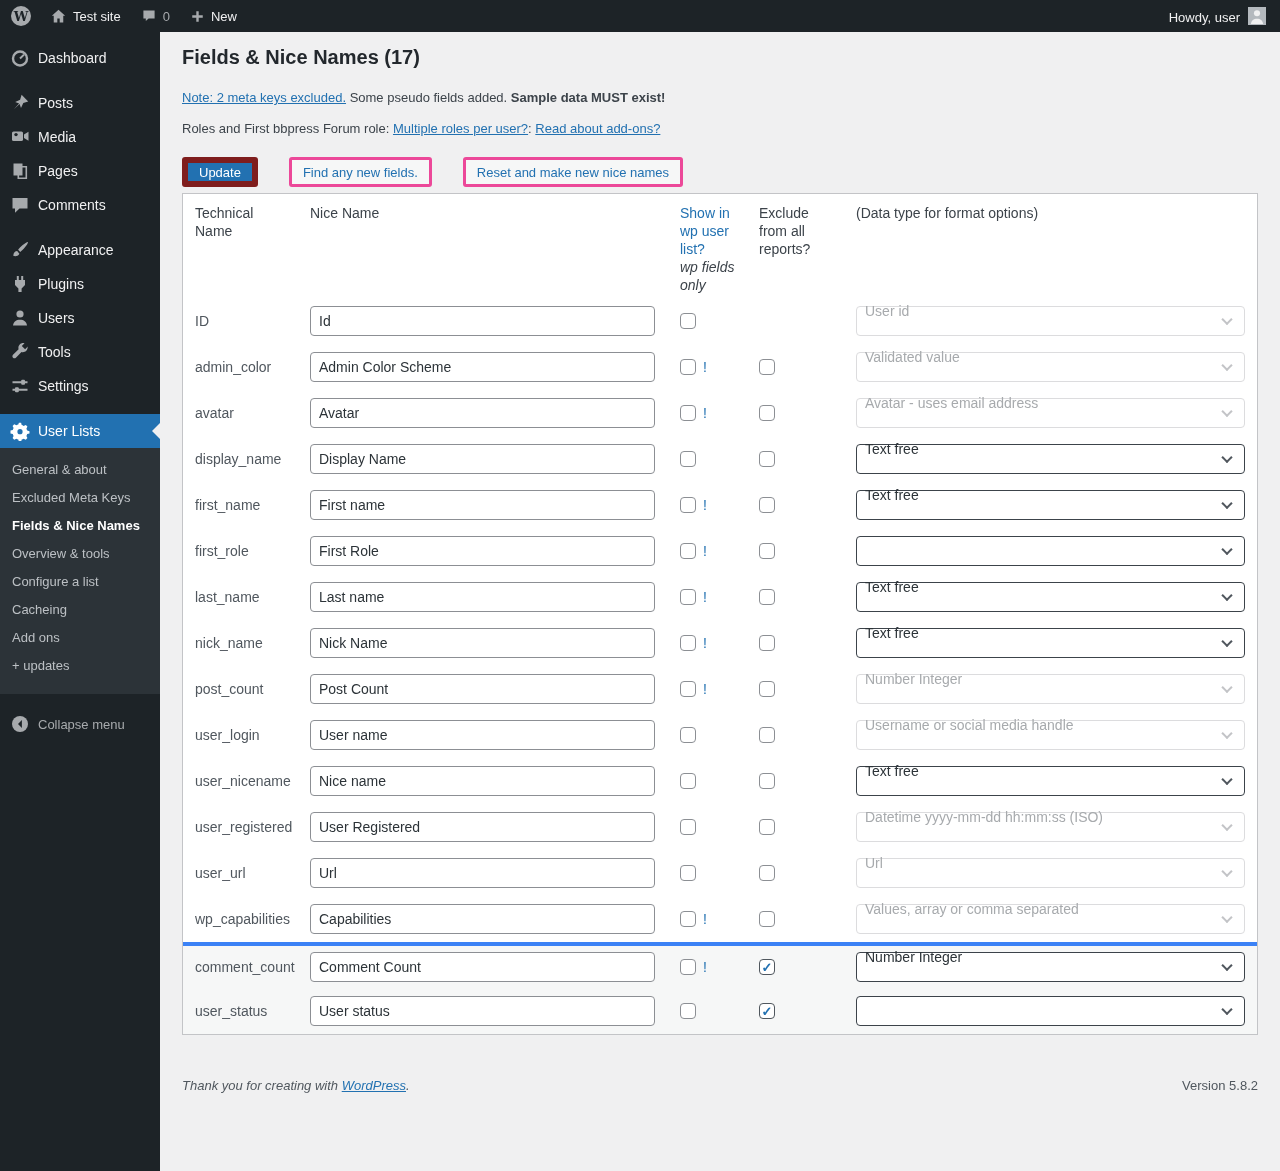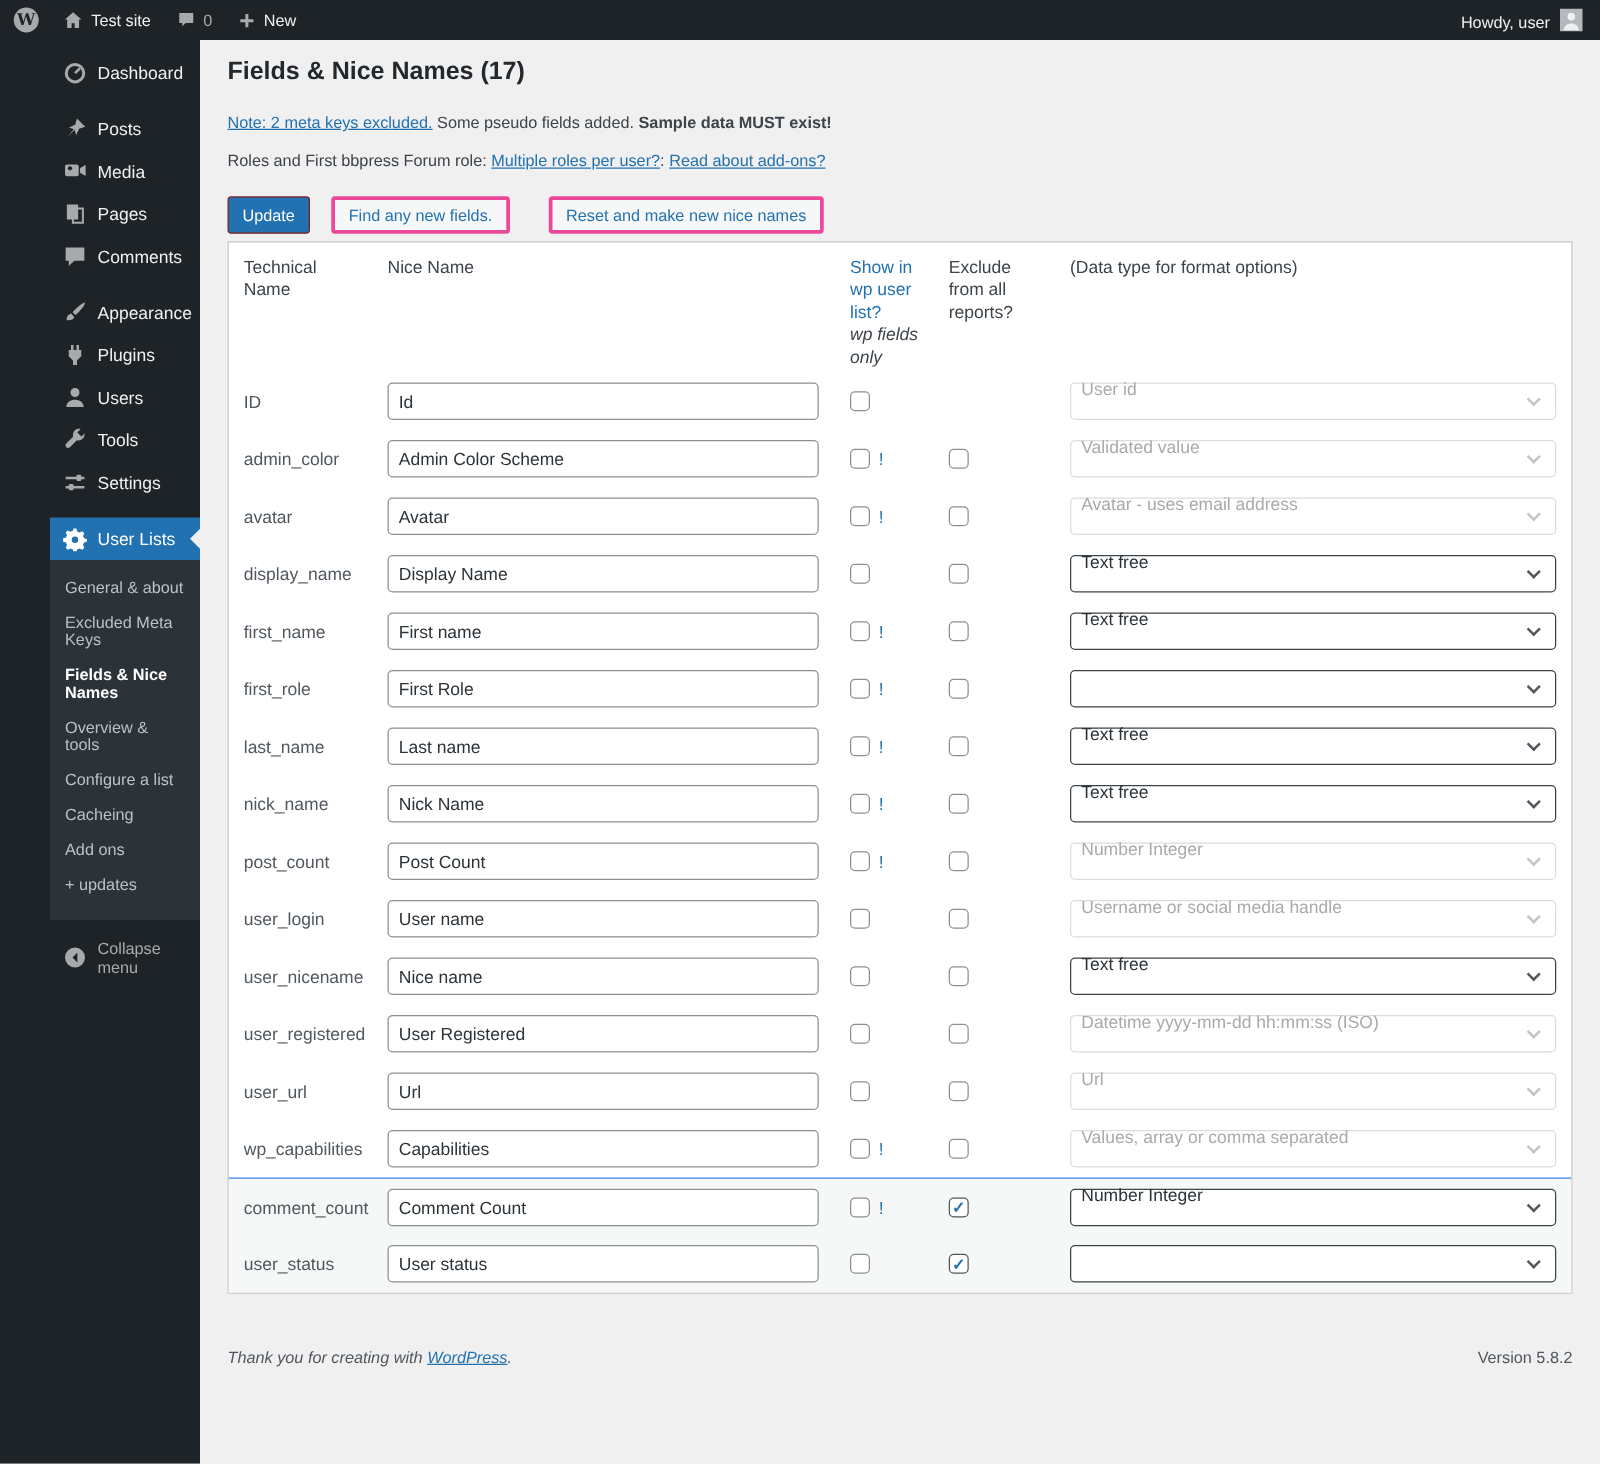--- a/index.html
+++ b/index.html
@@ -27,21 +27,21 @@
   .ab-icon svg { display: block; }
   .ab-count { color: #a7aaad; }
   .avatar {
     width: 18px; height: 18px; background: #b4b9be; display: inline-flex;
     align-items: flex-end; justify-content: center; overflow: hidden;
   }
 
   
   .sidebar {
     position: absolute; top: 32px; left: 0; bottom: 0; width: 160px;
-    background: #1d2327; color: #f0f0f1; font-size: 14px; padding-left: 40px;
+    background: #1d2327; color: #f0f0f1; font-size: 14px;
   }
   .menu-top { padding-top: 9px; }
   .menu-sep { height: 11px; }
   .menu-item {
     position: relative; display: flex; align-items: center; gap: 8px;
     height: 34px; padding: 0 0 0 8px; cursor: pointer; color: #f0f0f1;
   }
   .menu-icon { width: 20px; height: 20px; color: #a7aaad; display: inline-flex; align-items: center; justify-content: center; flex: 0 0 20px; margin-left: 2px; }
   .menu-icon svg { display: block; }
   .menu-item.active { background: #2271b1; color: #fff; }
@@ -66,39 +66,39 @@
   .note-line .bold { font-weight: bold; }
   .roles-line { font-size: 13px; margin: 0 0 21px; color: #3c434a; }
   .roles-line a { color: #2271b1; text-decoration: underline; }
 
   .btn-row { margin: 0 0 6px; display: flex; }
   .btn {
     height: 30px; border-radius: 3px; font-size: 13px; padding: 0 11px;
     display: inline-flex; align-items: center; cursor: pointer;
     font-family: "Liberation Sans", sans-serif;
   }
-  .btn-primary { background: #2271b1; border: 1px solid #7f1d1d; color: #fff; margin-right: 17px; }
+  .btn-primary { background: #2271b1; border: 6px solid #7f1d1d; color: #fff; margin-right: 31px; }
   .btn-secondary { background: #f6f7f7; border: 3px solid #ec4899; color: #2271b1; margin-right: 31px; }
 
   
   .card { background: #fff; border: 1px solid #c3c4c7; width: 1076px; }
   .t-head, .t-row {
     display: grid; grid-template-columns: 115px 370px 79px 97px 1fr;
     padding: 0 12px; align-items: center;
   }
   .t-head { align-items: start; height: 104px; padding-top: 10px; font-size: 14px; line-height: 18px; color: #3c434a; }
   .h-tech { max-width: 80px; }
   .h-show a { color: #2271b1; text-decoration: none; display: block; max-width: 60px; }
   .h-show em { display: block; font-style: italic; max-width: 66px; color: #3c434a; }
   .h-excl { max-width: 62px; }
   .h-field { }
 
   .t-row { height: 46px; }
   .t-row.hl { background: #f6f7f7; }
-  .t-row.hl-first { border-top: 1px solid #3b82f6; }
+  .t-row.hl-first { border-top: 4px solid #3b82f6; }
   .tech-label { font-size: 14px; color: #50575e; }
 
   .nice-input {
     width: 345px; height: 30px; border: 1px solid #8c8f94; border-radius: 4px;
     padding: 0 8px; font-family: "Liberation Sans", sans-serif; font-size: 14px;
     color: #2c3338; background: #fff;
   }
 
   .cb-cell { display: flex; align-items: center; gap: 7px; }
   .cb {

